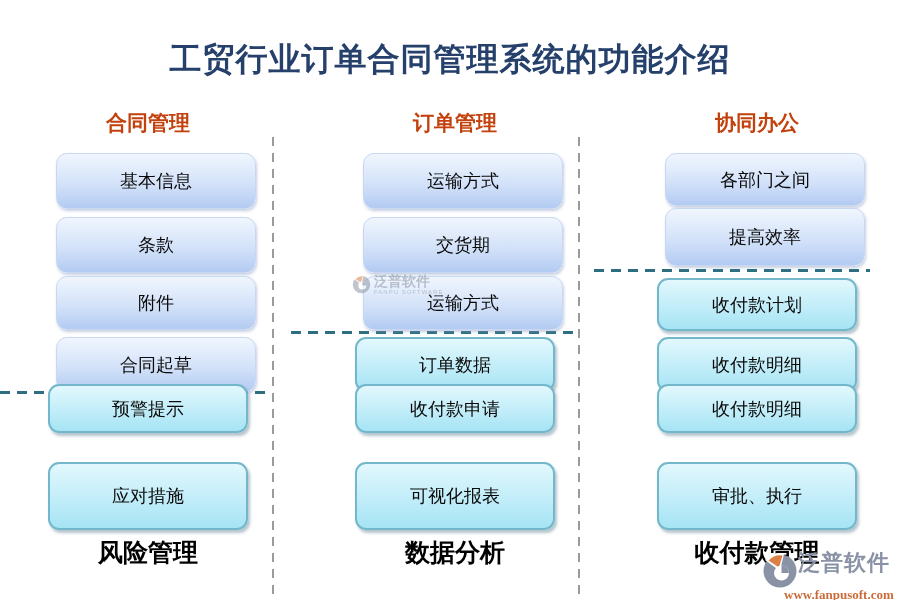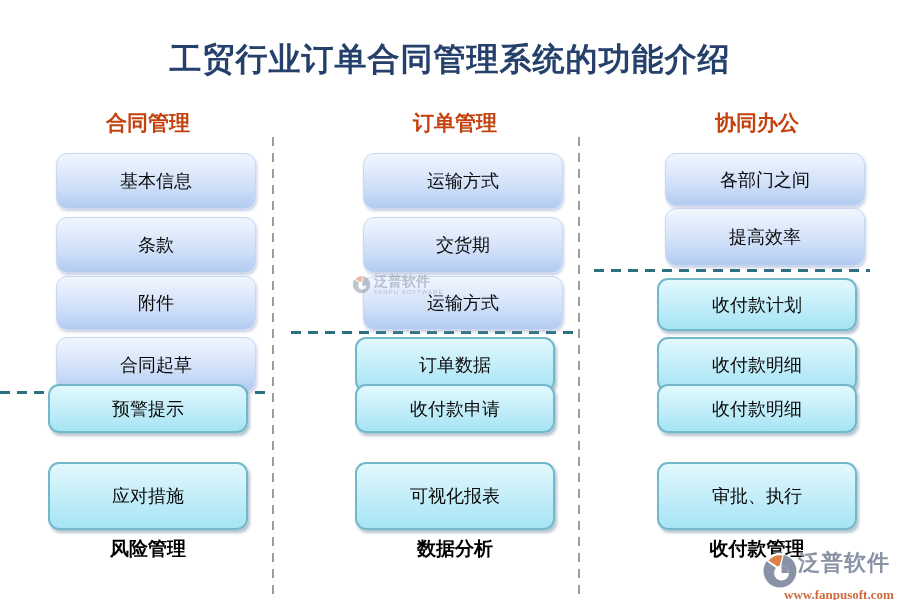--- a/index.html
+++ b/index.html
@@ -13,21 +13,21 @@
   }
   
   .col{position:absolute;top:0;width:200px;height:600px;}
   .col1{left:48px}.col2{left:355px}.col3{left:657px}
   .hd{
     position:absolute;top:109px;left:0;width:200px;text-align:center;
     font-size:21px;font-weight:bold;color:#c2410c;
   }
   .lbl{
     position:absolute;top:536px;left:0;width:200px;text-align:center;
-    font-size:19px;font-weight:bold;color:#000;
+    font-size:25px;font-weight:bold;color:#000;
   }
   
   .btn{
     position:absolute;left:0;width:200px;border-radius:11px;
     display:flex;align-items:center;justify-content:center;
     font-size:18px;color:#0a0a0a;box-sizing:border-box;
   }
   .btn.blue{
     background:linear-gradient(180deg,#f0f6fe 0%,#d3e2f9 55%,#b3cbf2 100%);
     border:1px solid #c9d8f2;

